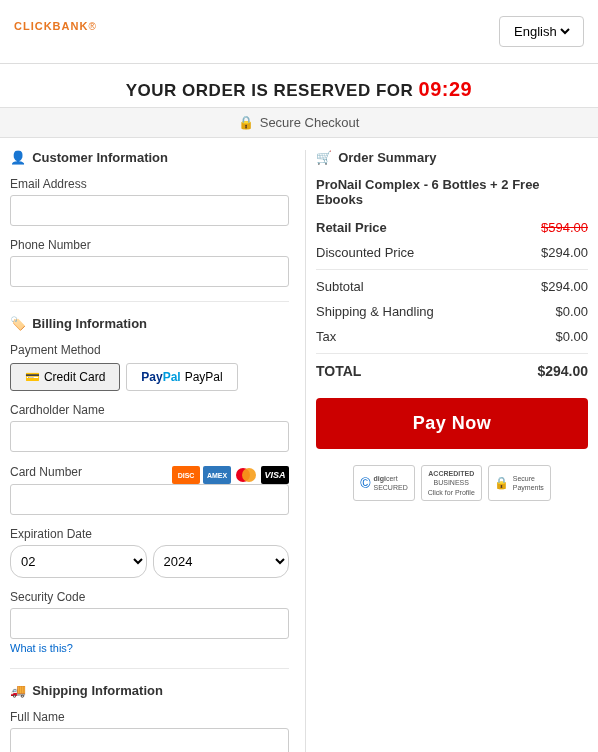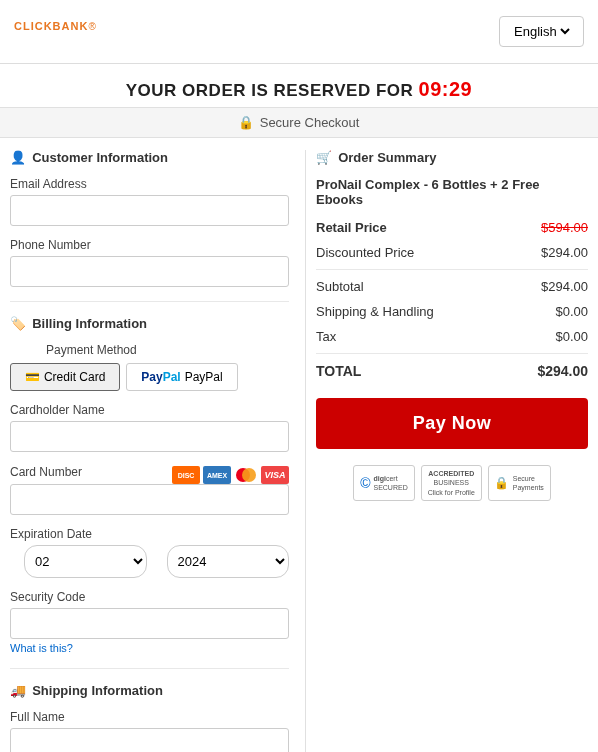--- a/index.html
+++ b/index.html
@@ -27,42 +27,42 @@
 
     
     .section-header { font-size: 13px; font-weight: bold; color: #333; margin-bottom: 12px; display: flex; align-items: center; gap: 6px; }
 
     
     .form-group { margin-bottom: 12px; }
     .form-label { font-size: 12px; color: #444; margin-bottom: 4px; display: block; }
     .form-input { width: 100%; border: 1px solid #ccc; padding: 7px 8px; font-size: 13px; border-radius: 3px; outline: none; }
 
     
-    .payment-method-label { font-size: 12px; color: #444; margin-bottom: 6px; display: block; margin-left: 36px; }
+    .payment-method-label { font-size: 12px; color: #444; margin-bottom: 6px; display: block; }
     .payment-buttons { display: flex; gap: 6px; margin-bottom: 12px; }
     .pay-btn { border: 1px solid #ccc; background: #fff; padding: 6px 14px; border-radius: 3px; cursor: pointer; font-size: 12px; display: flex; align-items: center; gap: 4px; }
     .pay-btn.active { border-color: #666; background: #f0f0f0; }
     .paypal-icon { color: #003087; font-weight: bold; font-size: 12px; }
     .paypal-icon span { color: #009cde; }
 
     
     .card-icons { float: right; display: flex; gap: 3px; align-items: center; margin-top: 2px; }
     .card-icon { width: 28px; height: 18px; border-radius: 2px; display: flex; align-items: center; justify-content: center; font-size: 7px; font-weight: bold; color: #fff; }
     .card-discover { background: #ff6600; }
     .card-amex { background: #2e77bc; }
     .card-circle { width: 14px; height: 14px; border-radius: 50%; }
     .card-mc-red { background: #eb001b; margin-right: -8px; }
     .card-mc-orange { background: #f79e1b; opacity: 0.9; }
-    .card-visa { background: #ef4444; font-size: 9px; font-weight: 900; font-style: italic; }
+    .card-visa { background: #000000; font-size: 9px; font-weight: 900; font-style: italic; }
 
     
     .expiry-row { display: flex; gap: 12px; margin-bottom: 12px; flex-direction: column; }
     .expiry-group { flex: 1; }
     .expiry-row-inner { display: flex; gap: 6px; }
-    .expiry-select { border: 1px solid #ccc; padding: 7px 6px; font-size: 13px; border-radius: 13px; background: #fff; cursor: pointer; flex: 1; margin-left: 14px; }
+    .expiry-select { border: 1px solid #ccc; padding: 7px 6px; font-size: 13px; border-radius: 13px; background: #fff; cursor: pointer; flex: 1; }
     .security-group { flex: 1; }
     .security-input { width: 100%; border: 1px solid #ccc; padding: 7px 8px; font-size: 13px; border-radius: 3px; }
     .what-is-this { font-size: 11px; color: #0066cc; cursor: pointer; margin-top: 3px; display: block; }
 
     
     .section-divider { border: none; border-top: 1px solid #e8e8e8; margin: 14px 0; }
     .product-name { font-size: 13px; color: #333; margin-bottom: 8px; font-weight: 600; }
 
     
     .product-image { width: 100%; height: 190px; background: linear-gradient(135deg, #e8e8e8 0%, #d0d0d0 100%); border-radius: 4px; margin-bottom: 10px; display: flex; align-items: center; justify-content: center; position: relative; overflow: hidden; }

